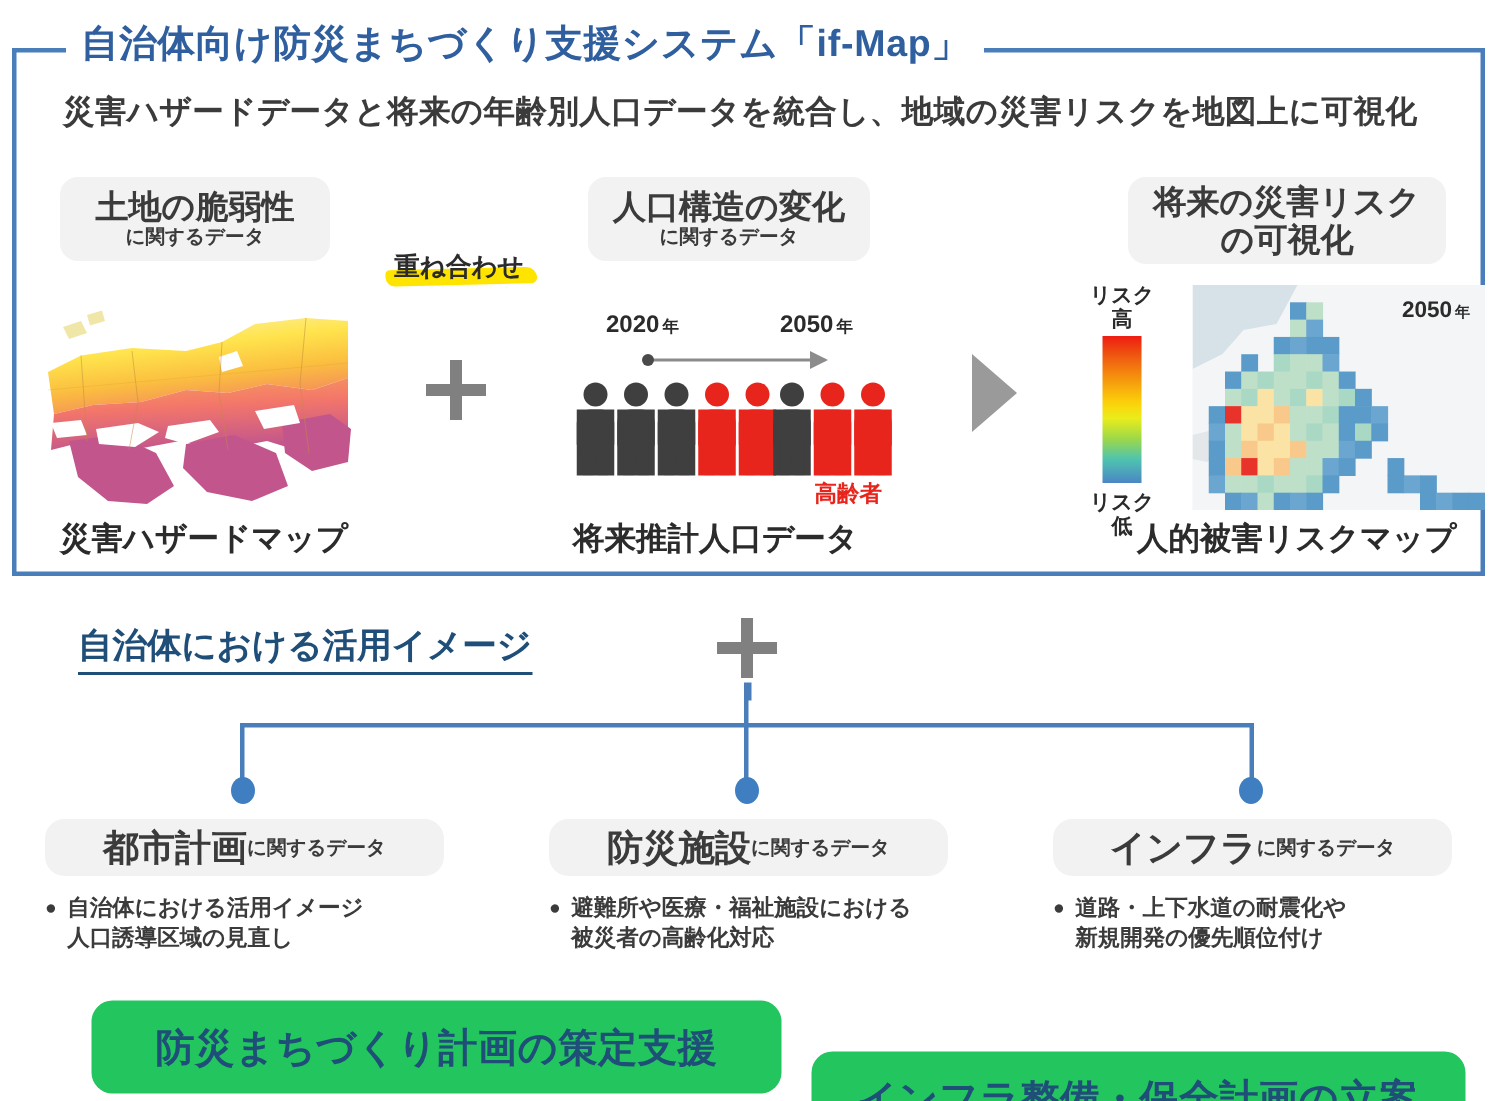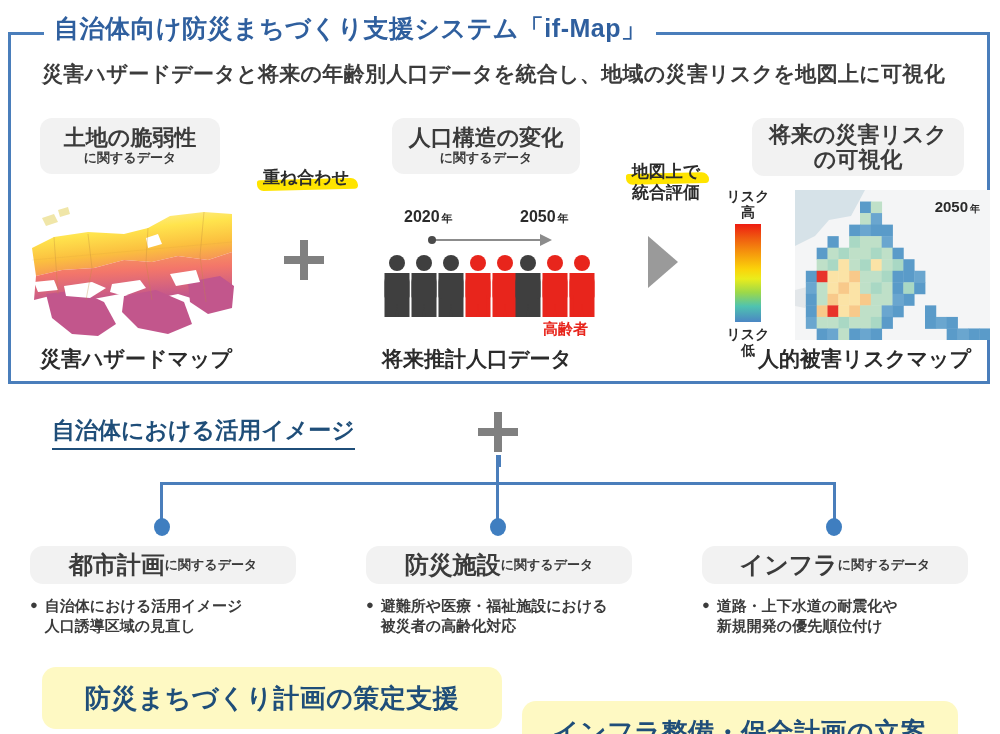--- a/index.html
+++ b/index.html
@@ -148,23 +148,23 @@
   .catpill .big{font-size:24px;font-weight:bold;}
   .catpill .small{font-size:13px;font-weight:bold;}
   .bullet{
     display:flex;margin-top:12px;font-size:15px;font-weight:bold;color:#3b3b3b;line-height:1.35;
   }
   .bullet .dot{flex:0 0 auto;margin-right:7px;font-size:13px;line-height:1.45;}
   .bullet .txt{white-space:pre-line;}
 
   
   .result{
-    position:absolute;height:62px;border-radius:14px;background:#fef9c3;
+    position:absolute;height:62px;border-radius:14px;background:#22c55e;
     display:flex;align-items:center;justify-content:center;
-    font-size:26px;font-weight:bold;color:#1f4e79;letter-spacing:.5px;
+    font-size:26px;font-weight:bold;color:#1f4e79;letter-spacing:.5px;margin-left:19px;
   }
 </style>
 </head>
 <body>
 
 <div class="root">
 
   <div class="frame"></div>
 
   <div class="frame-title">自治体向け防災まちづくり支援システム「if-Map」</div>
@@ -281,24 +281,20 @@
     <span class="person p-red">
         <span class="head"></span>
         <span class="body"></span>
       </span>
   </div>
 
   <div class="elderly" style="left:543px;top:320px;">高齢者</div>
 
   <div class="cap" style="left:382px;top:345px;">将来推計人口データ</div>
 
-  <div class="marker" style="left:612px;top:162px;width:108px;">
-    <span class="hl">地図上で</span><br>
-    <span>統合評価</span>
-  </div>
   <div class="tri" style="left:648px;top:236px;"></div>
 
   <div class="pill" style="left:752px;top:118px;width:212px;height:58px;">
     <span class="big">将来の災害リスク</span>
     <span class="big">の可視化</span>
   </div>
 
   <div class="legend">
     <div class="lt">リスク</div>
     <div class="lt">高</div>

